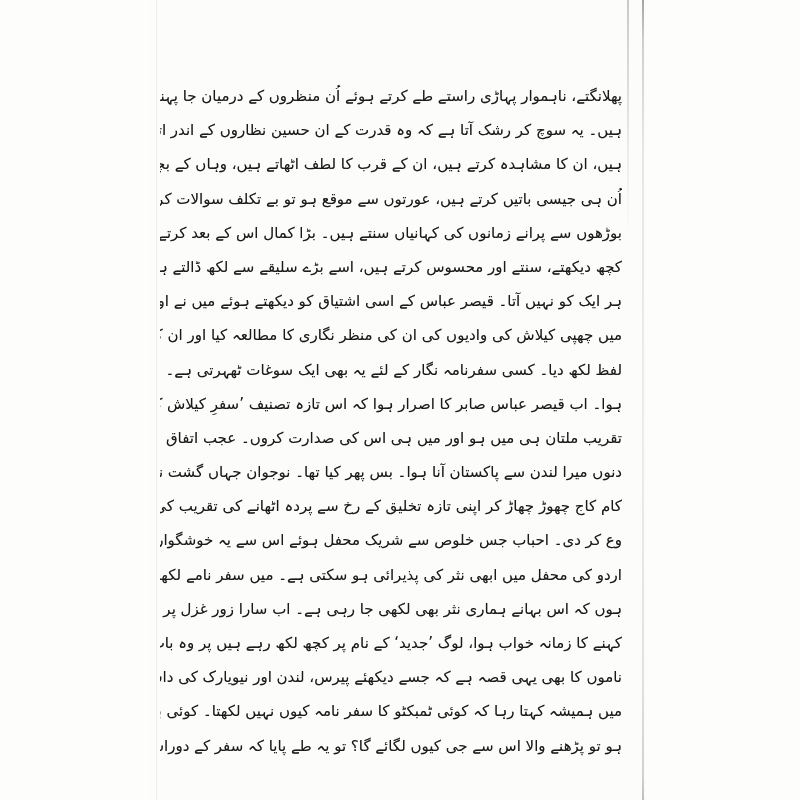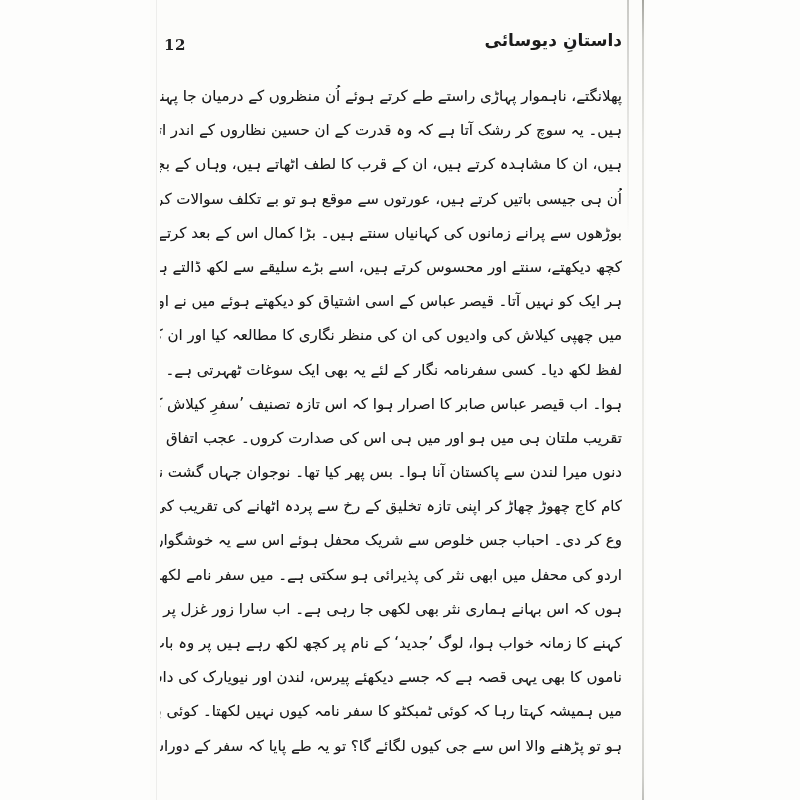--- a/index.html
+++ b/index.html
@@ -78,24 +78,20 @@
 </style>
 </head>
 <body>
 
 <div class="canvas">
   <div class="page-area"></div>
   <div class="edge-left"></div>
   <div class="edge-right-inner"></div>
   <div class="edge-right-outer"></div>
 
-  <div class="header-row">
-    <span class="page-number">12</span>
-    <span class="running-title">داستانِ دیوسائی</span>
-  </div>
 
   <div class="body-text">
     <div class="text-line">پھلانگتے، ناہموار پہاڑی راستے طے کرتے ہوئے اُن منظروں کے درمیان جا پہنچتے</div>
     <div class="text-line">ہیں۔ یہ سوچ کر رشک آتا ہے کہ وہ قدرت کے ان حسین نظاروں کے اندر اتر جاتے</div>
     <div class="text-line">ہیں، ان کا مشاہدہ کرتے ہیں، ان کے قرب کا لطف اٹھاتے ہیں، وہاں کے بچوں سے</div>
     <div class="text-line">اُن ہی جیسی باتیں کرتے ہیں، عورتوں سے موقع ہو تو بے تکلف سوالات کر لیتے ہیں اور</div>
     <div class="text-line">بوڑھوں سے پرانے زمانوں کی کہانیاں سنتے ہیں۔ بڑا کمال اس کے بعد کرتے ہیں۔ جو</div>
     <div class="text-line">کچھ دیکھتے، سنتے اور محسوس کرتے ہیں، اسے بڑے سلیقے سے لکھ ڈالتے ہیں۔ یہ ہنر</div>
     <div class="text-line">ہر ایک کو نہیں آتا۔ قیصر عباس کے اسی اشتیاق کو دیکھتے ہوئے میں نے اونچے پہاڑوں</div>
     <div class="text-line">میں چھپی کیلاش کی وادیوں کی ان کی منظر نگاری کا مطالعہ کیا اور ان کی تحریر کا مختصر سا پیش</div>

